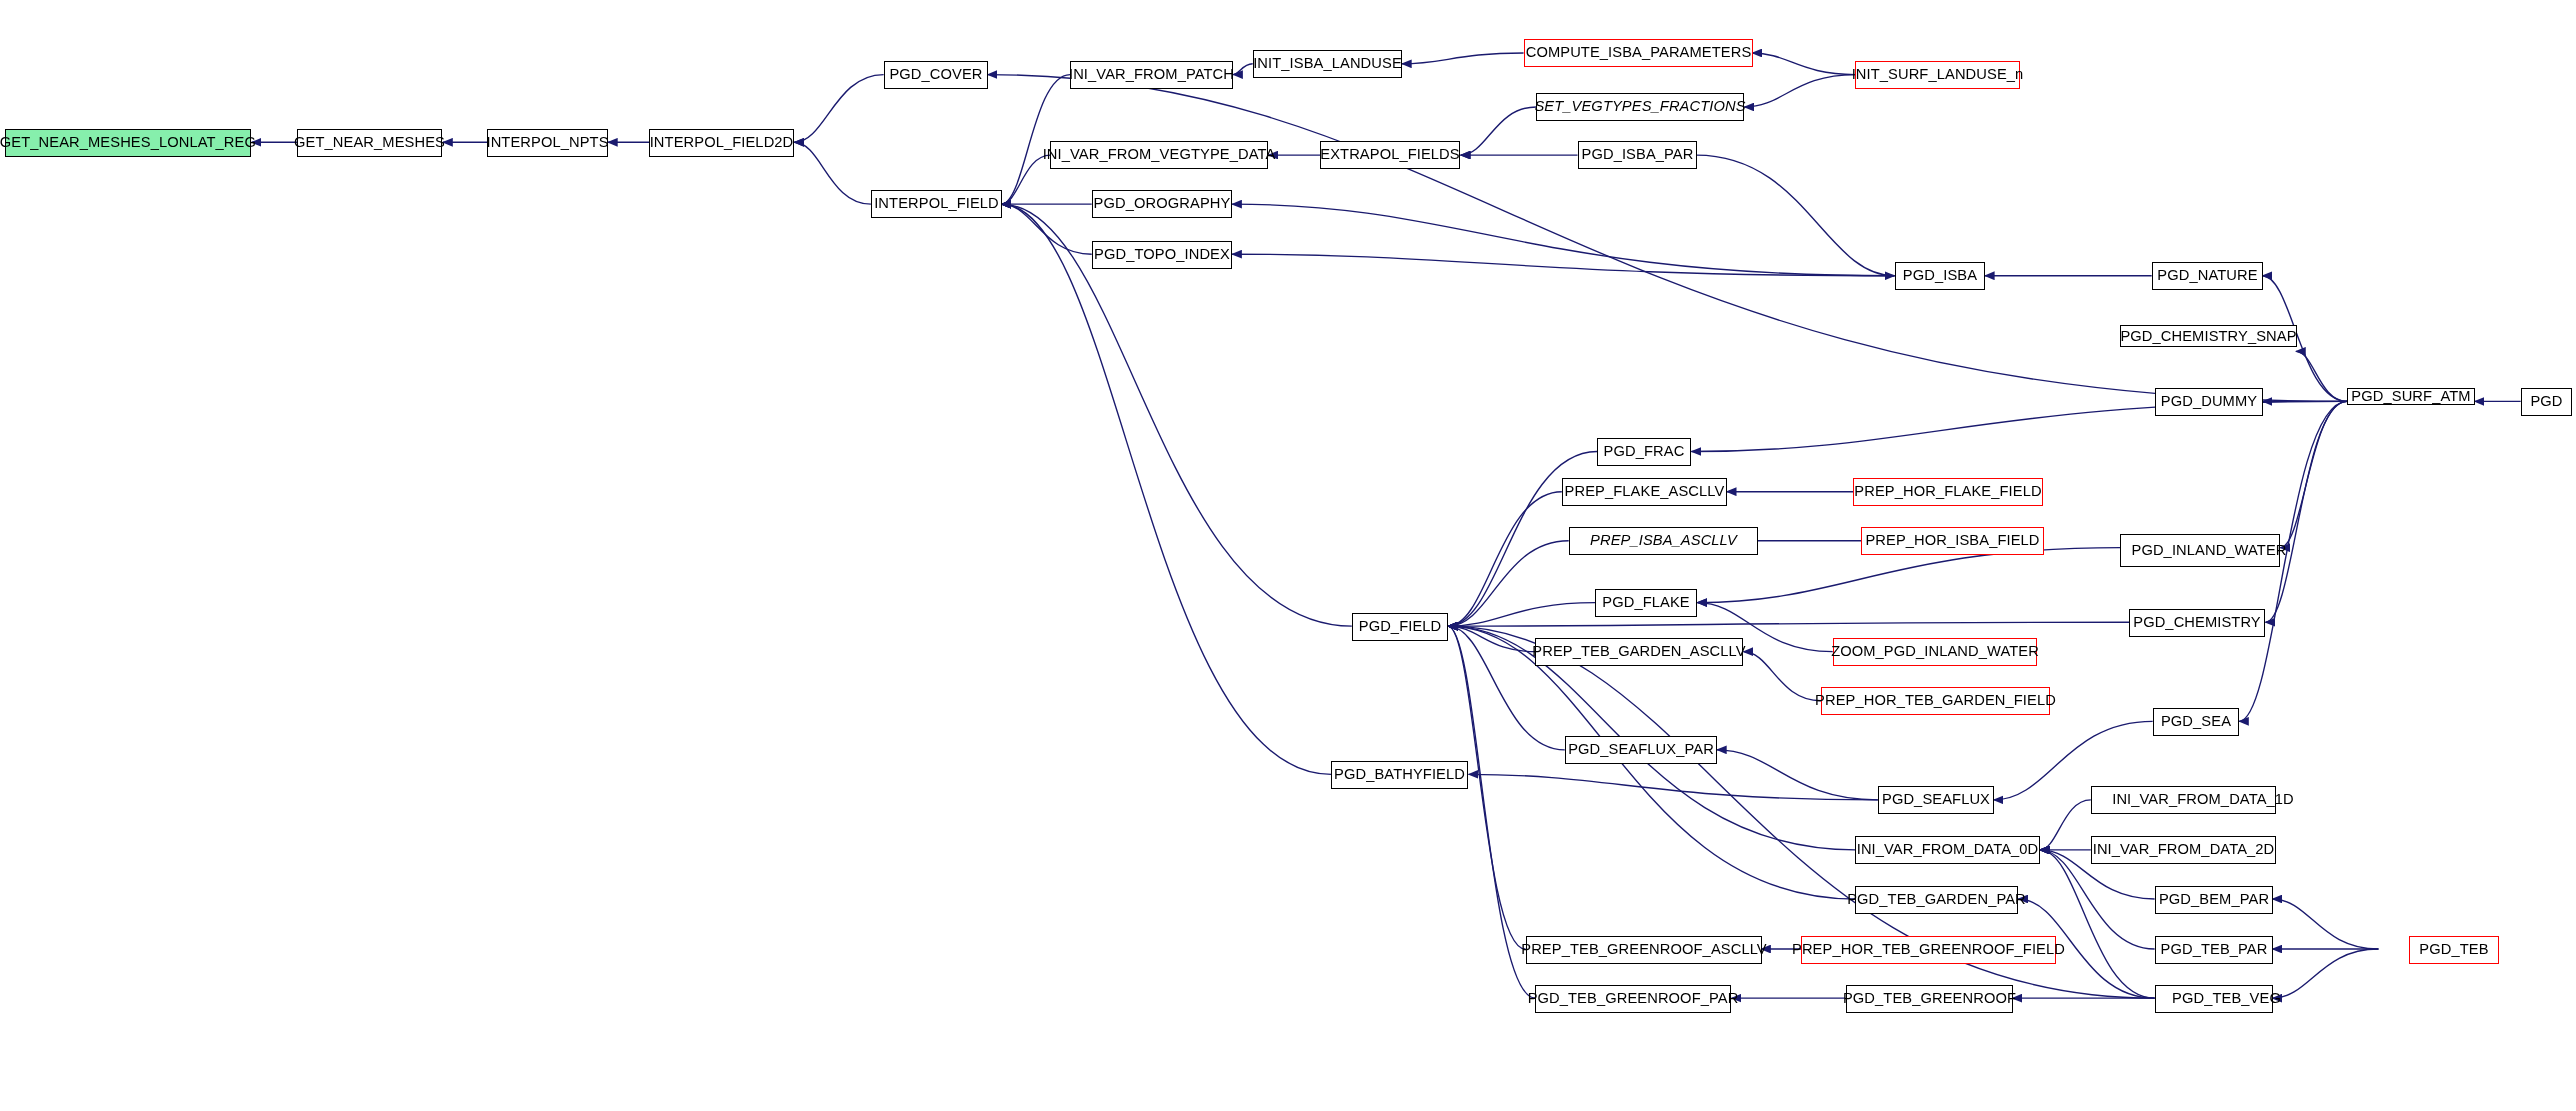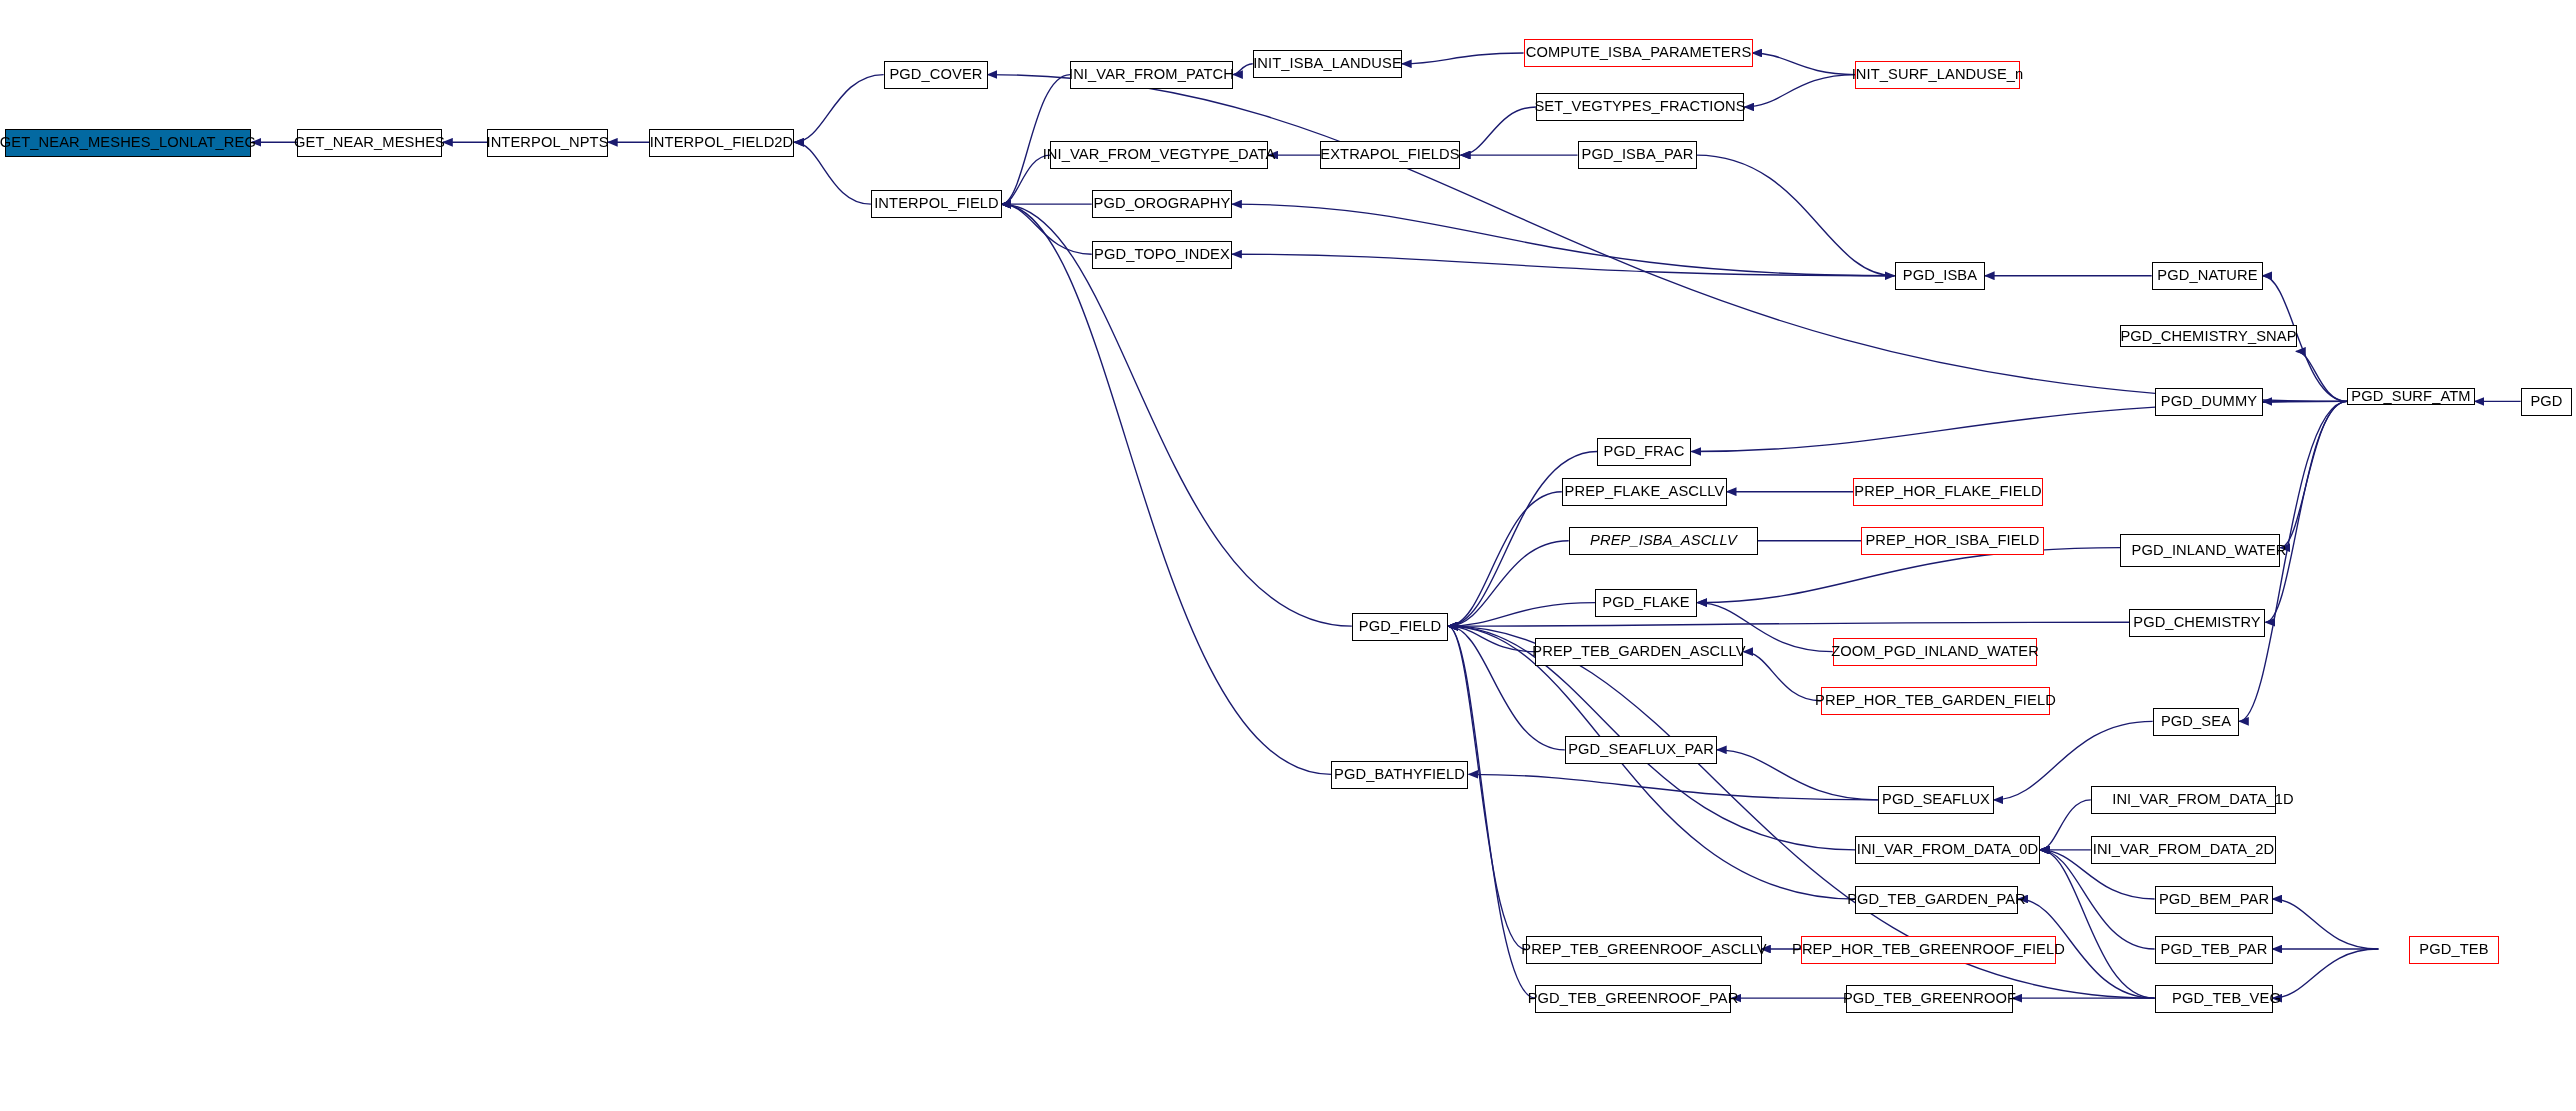--- a/index.html
+++ b/index.html
@@ -34,21 +34,21 @@
     align-items: center;
     justify-content: center;
     white-space: nowrap;
     letter-spacing: 0.1px;
     z-index: 5;
   }
   .node.red {
     border-color: #ff0000;
   }
   .node.highlight {
-    background: #0369a1;
+    background: #86efac;
   }
 </style>
 </head>
 <body>
 
 <div id="canvas">
   <svg id="edges" viewBox="0 0 2624 1132" xmlns="http://www.w3.org/2000/svg">
     <defs>
       <marker id="ah" markerWidth="11" markerHeight="9" refX="10" refY="4.5" orient="auto" markerUnits="userSpaceOnUse">
         <path d="M0,0 L11,4.5 L0,9 Z" fill="#1a1a6e"></path>
@@ -123,21 +123,21 @@
   <div id="nodes">
       <div class="node highlight" style="left: 4.9px; top: 129px; width: 246px; height: 27.5px;">GET_NEAR_MESHES_LONLAT_REG</div>
       <div class="node" style="left: 297px; top: 129px; width: 145px; height: 27.5px;">GET_NEAR_MESHES</div>
       <div class="node" style="left: 487px; top: 129px; width: 121px; height: 27.5px;">INTERPOL_NPTS</div>
       <div class="node" style="left: 649px; top: 129px; width: 145px; height: 27.5px;">INTERPOL_FIELD2D</div>
       <div class="node" style="left: 884px; top: 61px; width: 104px; height: 27.5px;">PGD_COVER</div>
       <div class="node" style="left: 1070px; top: 61px; width: 163px; height: 27.5px;">INI_VAR_FROM_PATCH</div>
       <div class="node" style="left: 1253px; top: 50px; width: 149px; height: 27.5px;">INIT_ISBA_LANDUSE</div>
       <div class="node red" style="left: 1524px; top: 39px; width: 229px; height: 27.5px;">COMPUTE_ISBA_PARAMETERS</div>
       <div class="node red" style="left: 1855px; top: 61px; width: 165px; height: 27.5px;">INIT_SURF_LANDUSE_n</div>
-      <div class="node" style="left: 1536px; top: 93px; width: 208px; height: 27.5px;">SET_VEGTYPES_FRACTIONS</div>
+      <div class="node" style="left: 1536px; top: 93px; width: 208px; height: 27.5px; font-style: italic;">SET_VEGTYPES_FRACTIONS</div>
       <div class="node" style="left: 1050px; top: 141px; width: 218px; height: 27.5px;">INI_VAR_FROM_VEGTYPE_DATA</div>
       <div class="node" style="left: 1320px; top: 141px; width: 140px; height: 27.5px;">EXTRAPOL_FIELDS</div>
       <div class="node" style="left: 1578px; top: 141px; width: 119px; height: 27.5px;">PGD_ISBA_PAR</div>
       <div class="node" style="left: 871px; top: 190px; width: 131px; height: 27.5px;">INTERPOL_FIELD</div>
       <div class="node" style="left: 1092px; top: 190px; width: 140px; height: 27.5px;">PGD_OROGRAPHY</div>
       <div class="node" style="left: 1092px; top: 241px; width: 140px; height: 27.5px;">PGD_TOPO_INDEX</div>
       <div class="node" style="left: 1895px; top: 262px; width: 90px; height: 27.5px;">PGD_ISBA</div>
       <div class="node" style="left: 2152px; top: 262px; width: 111px; height: 27.5px;">PGD_NATURE</div>
       <div class="node" style="left: 2120px; top: 325px; width: 177px; height: 22px;">PGD_CHEMISTRY_SNAP</div>
       <div class="node" style="left: 2155px; top: 388px; width: 108px; height: 27.5px;">PGD_DUMMY</div>

